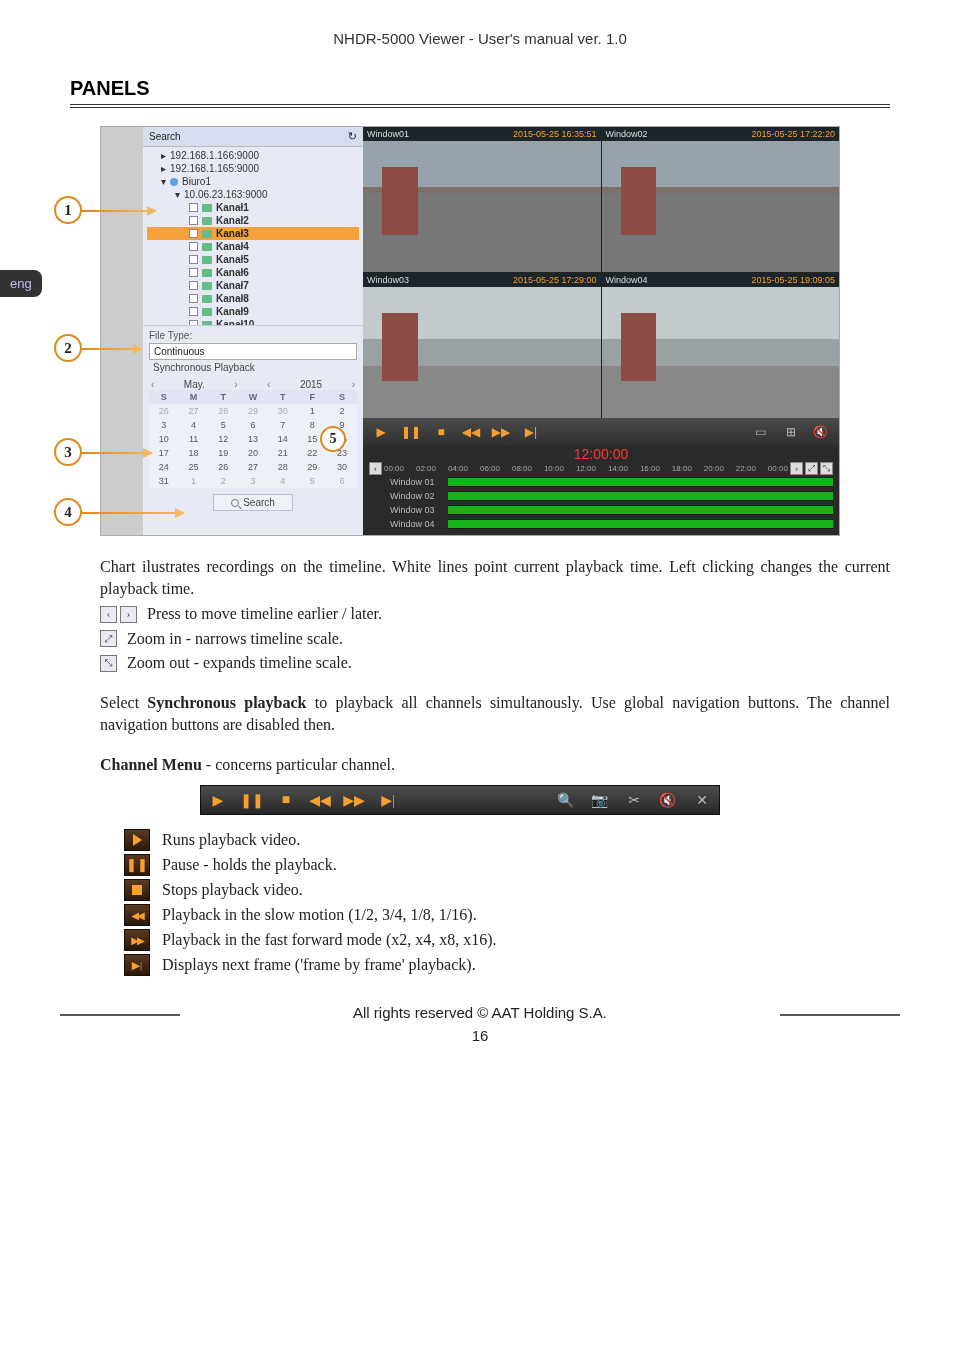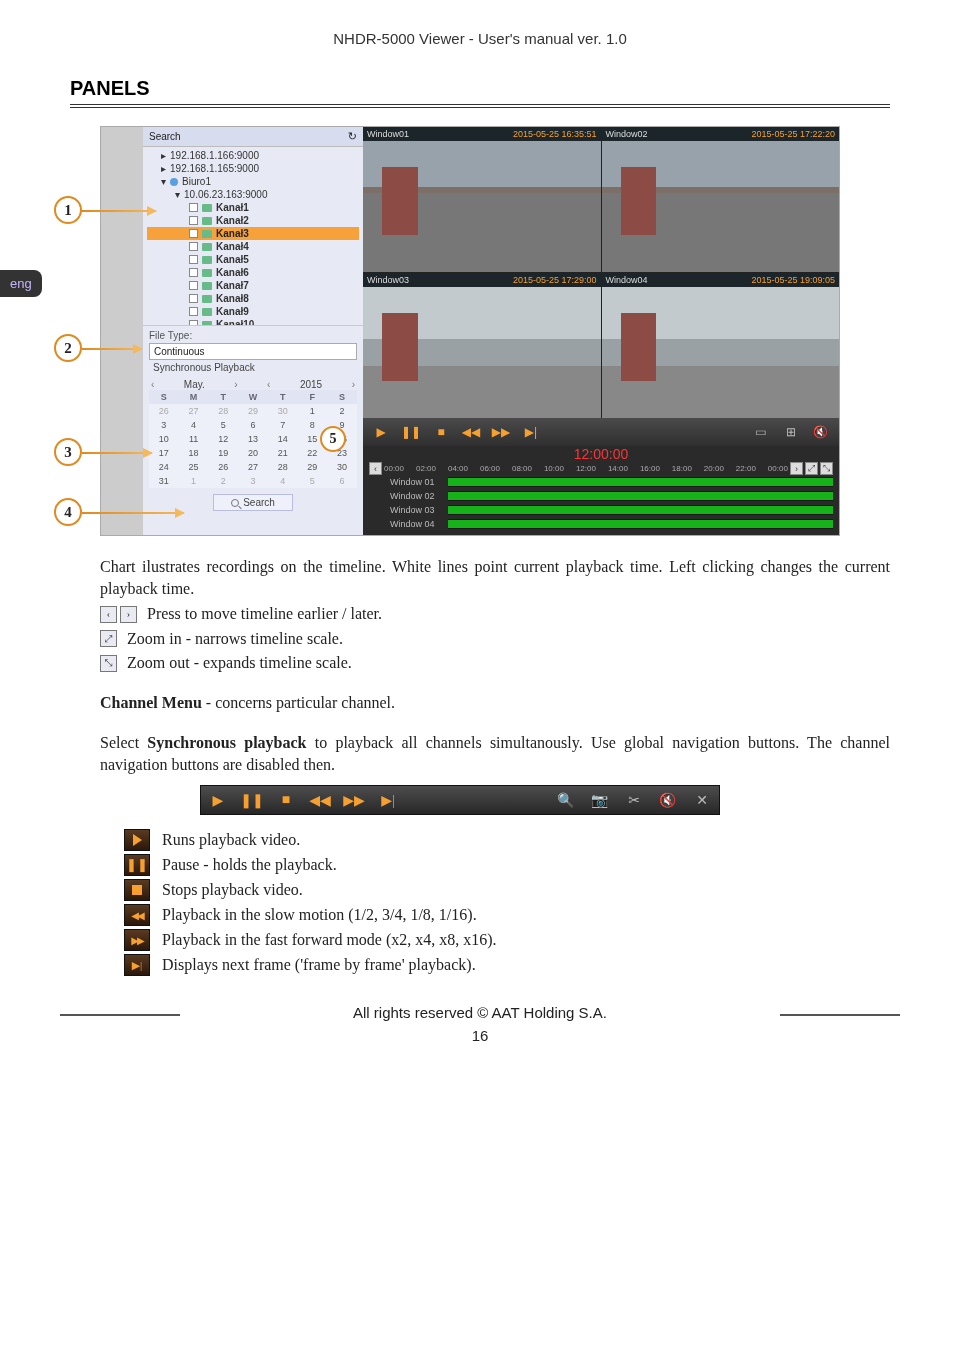--- a/index.html
+++ b/index.html
@@ -384,25 +384,25 @@
     <span>Zoom in - narrows timeline scale.</span>
   </div>
   <div class="legend-row">
     <span class="ic">
         <span class="mini-btn">⤡</span>
       </span>
     <span>Zoom out - expands timeline scale.</span>
   </div>
 
   <div class="body-text" style="margin-top:18px">
+    <p><span>Select </span><b>Synchronous playback</b><span> to playback all channels simultanously. Use global navigation buttons. The channel navigation buttons are disabled then.</span></p>
+  </div>
+
+  <div class="body-text" style="margin-top:18px">
     <p><b>Channel Menu</b><span> - concerns particular channel.</span></p>
-  </div>
-
-  <div class="body-text" style="margin-top:18px">
-    <p><span>Select </span><b>Synchronous playback</b><span> to playback all channels simultanously. Use global navigation buttons. The channel navigation buttons are disabled then.</span></p>
   </div>
 
   <div class="chmenu-bar">
     <span class="b">▶</span>
     <span class="b">❚❚</span>
     <span class="b">■</span>
     <span class="b">◀◀</span>
     <span class="b">▶▶</span>
     <span class="b">▶|</span>
     <span class="gap"></span>

